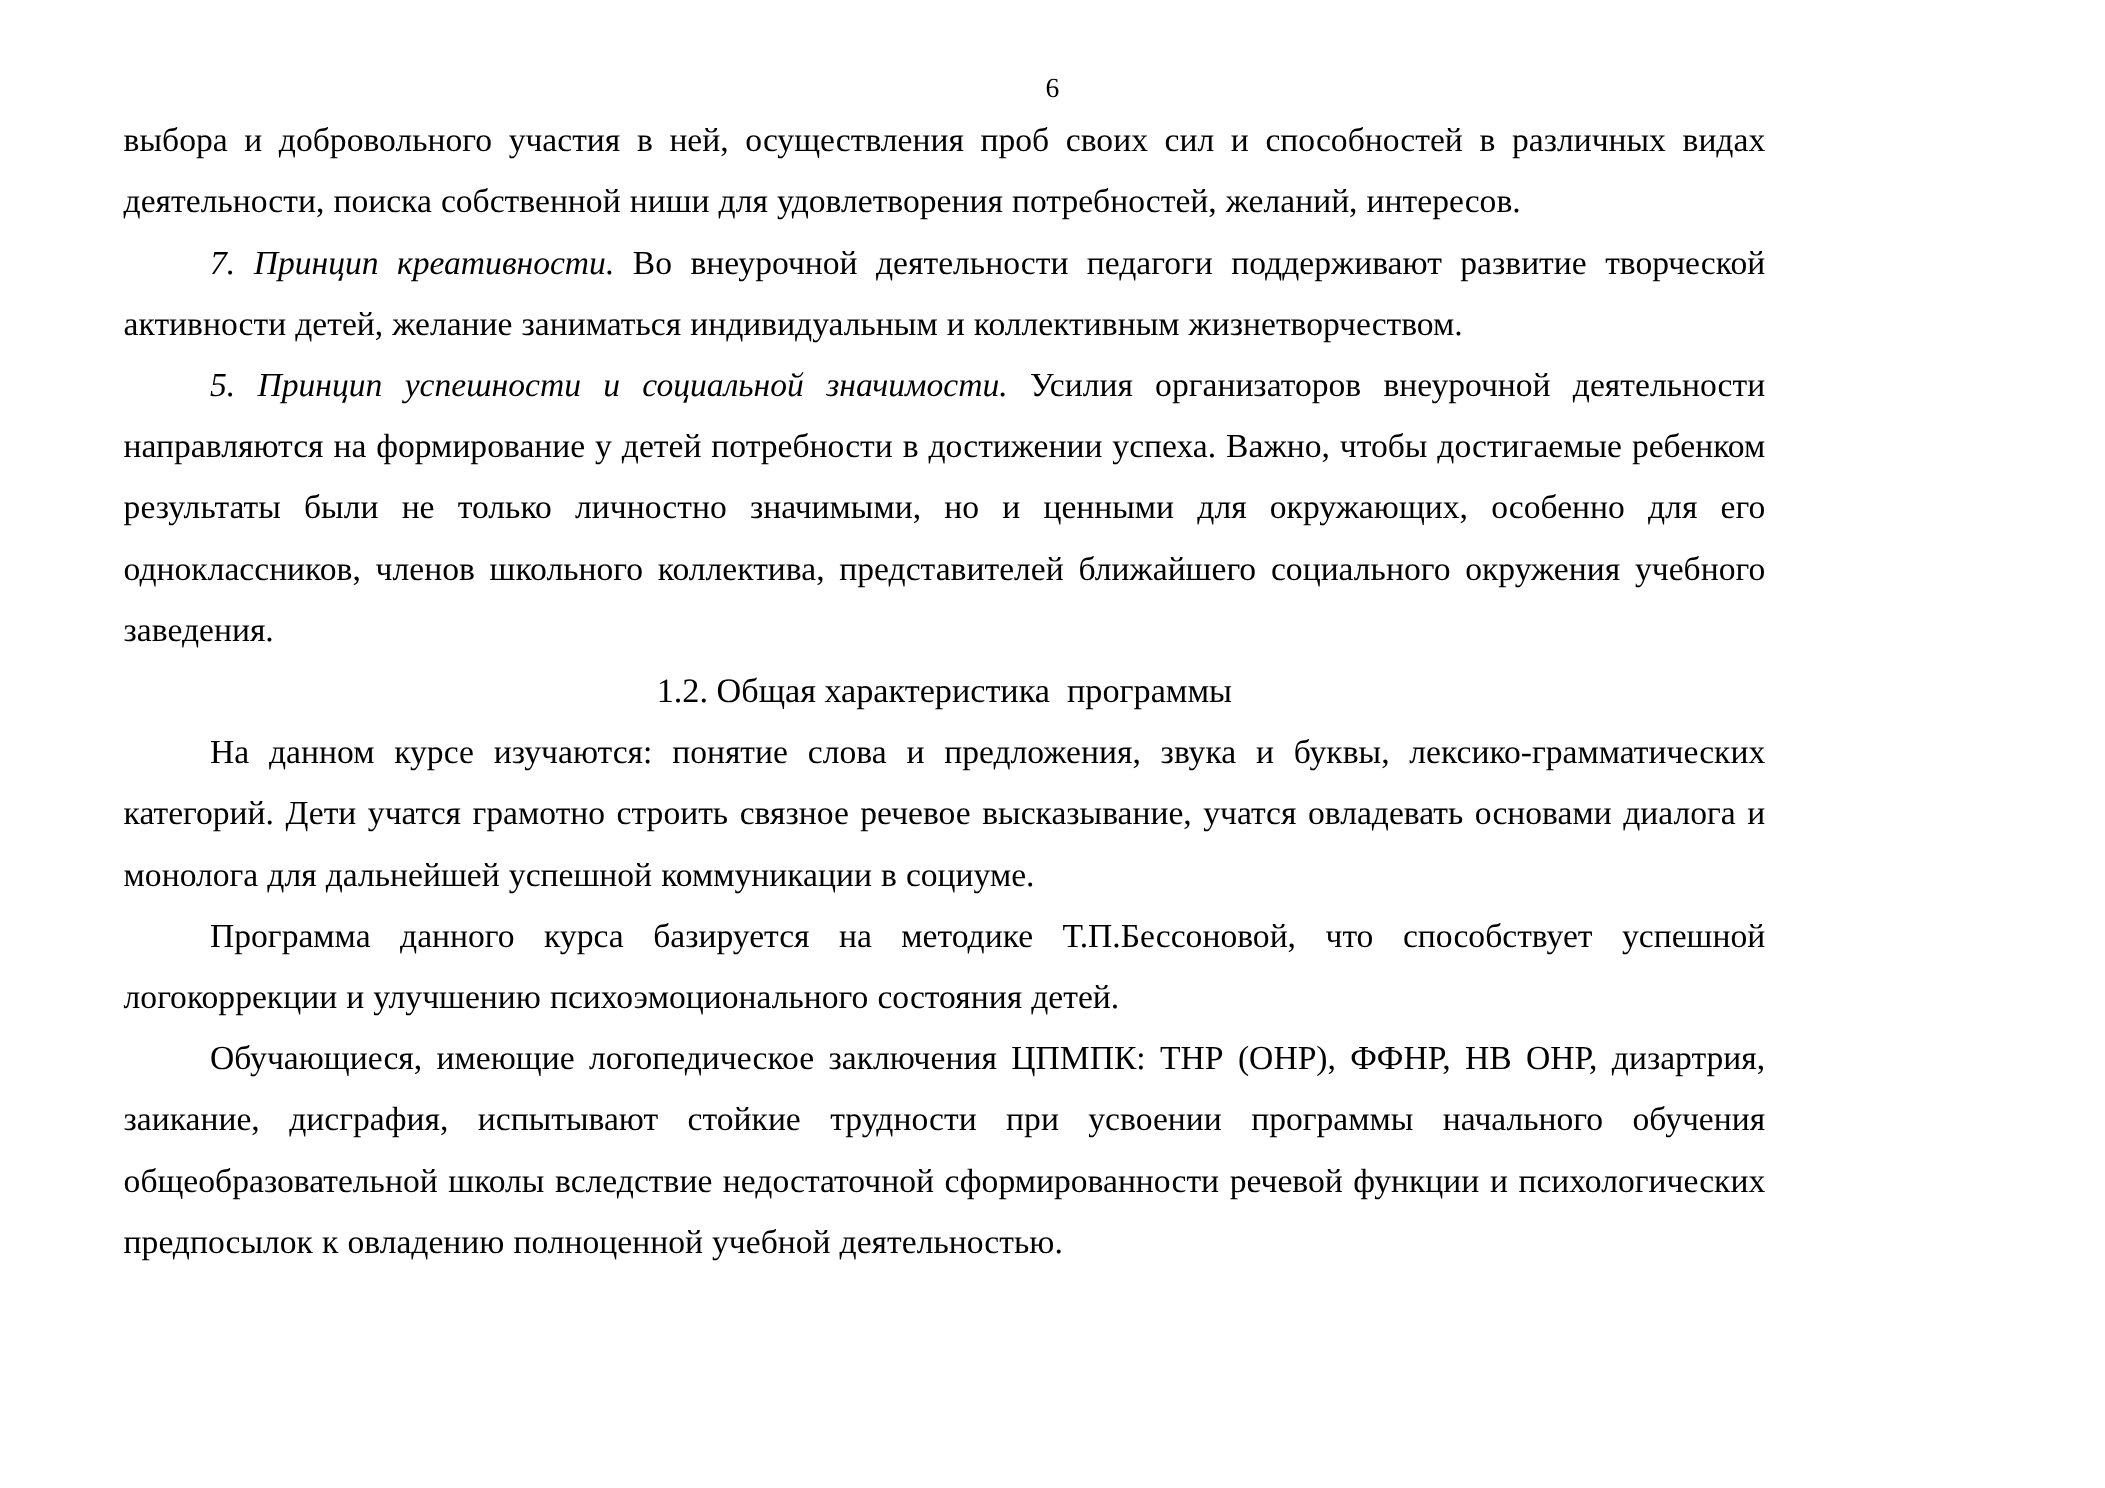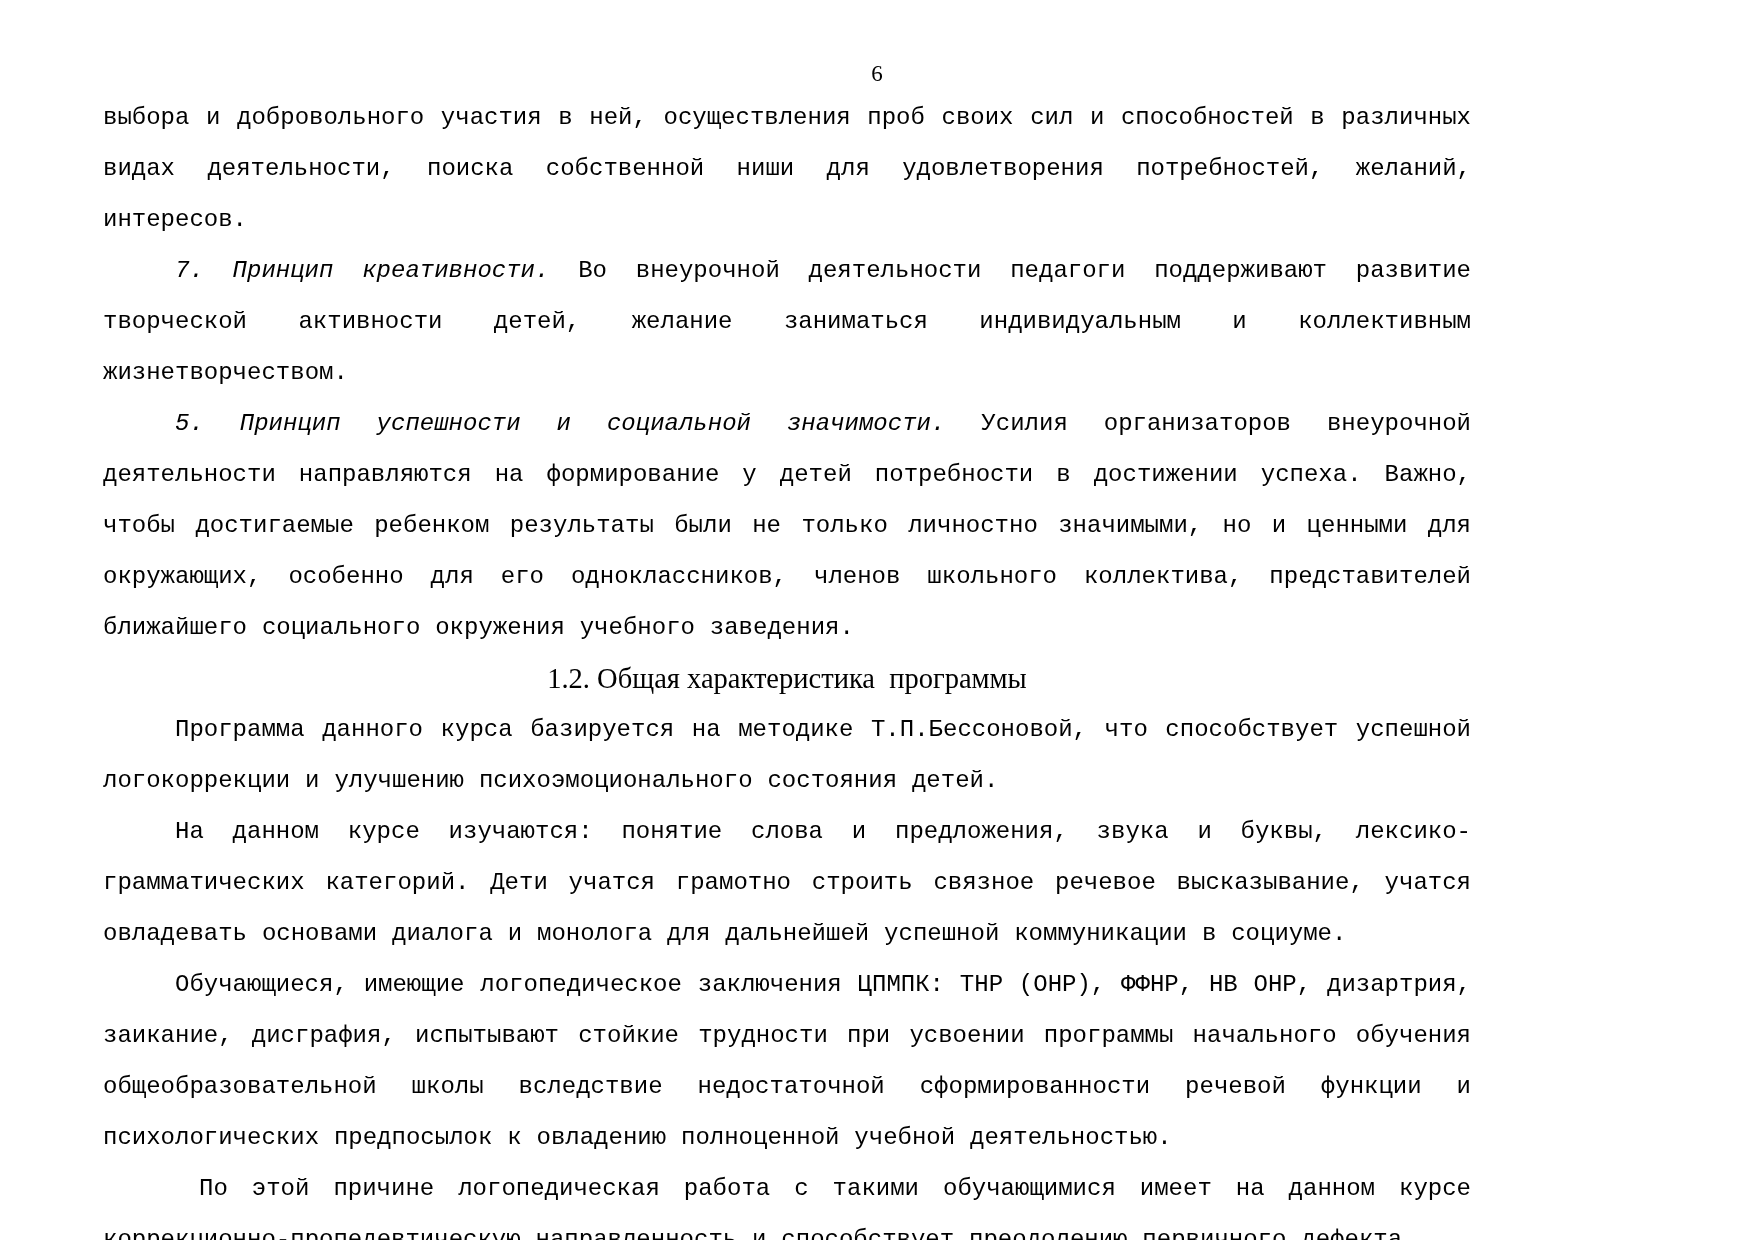--- a/index.html
+++ b/index.html
@@ -36,28 +36,27 @@
   .text-body {
     position: absolute;
     top: 92px;
     left: 103px;
     width: 1368px;
   }
 
   p.para {
     margin: 0;
     padding: 0;
-    font-size: 24px;
+    font-size: 28px;
     line-height: 51px;
     text-align: justify;
     text-align-last: left;
     text-indent: 72px;
     hyphens: none;
     word-spacing: 0.02em;
-    font-family: Liberation Mono, monospace;
   }
 
   
   p.para.continuation {
     text-indent: 0;
   }
 
   p.para.wide-indent {
     text-indent: 96px;
   }
@@ -87,22 +86,21 @@
   <div class="text-body">
 
     <p class="para continuation">выбора и добровольного участия в ней, осуществления проб своих сил и способностей в различных видах деятельности, поиска собственной ниши для удовлетворения потребностей, желаний, интересов.</p>
 
     <p class="para"><span class="italic-lead">7. Принцип креативности.</span><span> Во внеурочной деятельности педагоги поддерживают развитие творческой активности детей, желание заниматься индивидуальным и коллективным жизнетворчеством.</span></p>
 
     <p class="para"><span class="italic-lead">5. Принцип успешности и социальной значимости.</span><span> Усилия организаторов внеурочной деятельности направляются на формирование у детей потребности в достижении успеха. Важно, чтобы достигаемые ребенком результаты были не только личностно значимыми, но и ценными для окружающих, особенно для его одноклассников, членов школьного коллектива, представителей ближайшего социального окружения учебного заведения.</span></p>
 
     <h2 class="section-heading">1.2. Общая характеристика  программы</h2>
 
+    <p class="para">На данном курсе изучаются: понятие слова и предложения, звука и буквы, лексико-грамматических категорий. Дети учатся грамотно строить связное речевое высказывание, учатся овладевать основами диалога и монолога для дальнейшей успешной коммуникации в социуме.</p>
+
     <p class="para">Программа данного курса базируется на методике Т.П.Бессоновой,  что способствует успешной логокоррекции и улучшению психоэмоционального состояния детей.</p>
-
-    <p class="para">На данном курсе изучаются: понятие слова и предложения, звука и буквы, лексико-грамматических категорий. Дети учатся грамотно строить связное речевое высказывание, учатся овладевать основами диалога и монолога для дальнейшей успешной коммуникации в социуме.</p>
 
     <p class="para">Обучающиеся, имеющие логопедическое заключения ЦПМПК: ТНР (ОНР), ФФНР, НВ ОНР, дизартрия, заикание, дисграфия, испытывают стойкие трудности при усвоении программы начального обучения общеобразовательной школы вследствие недостаточной сформированности речевой функции и психологических предпосылок к овладению полноценной учебной деятельностью.</p>
 
-    <p class="para wide-indent">По этой причине логопедическая работа с такими обучающимися имеет на данном курсе коррекционно-пропедевтическую направленность и способствует преодолению первичного дефекта.</p>
 
   </div>
 </div>
 
 </body></html>

